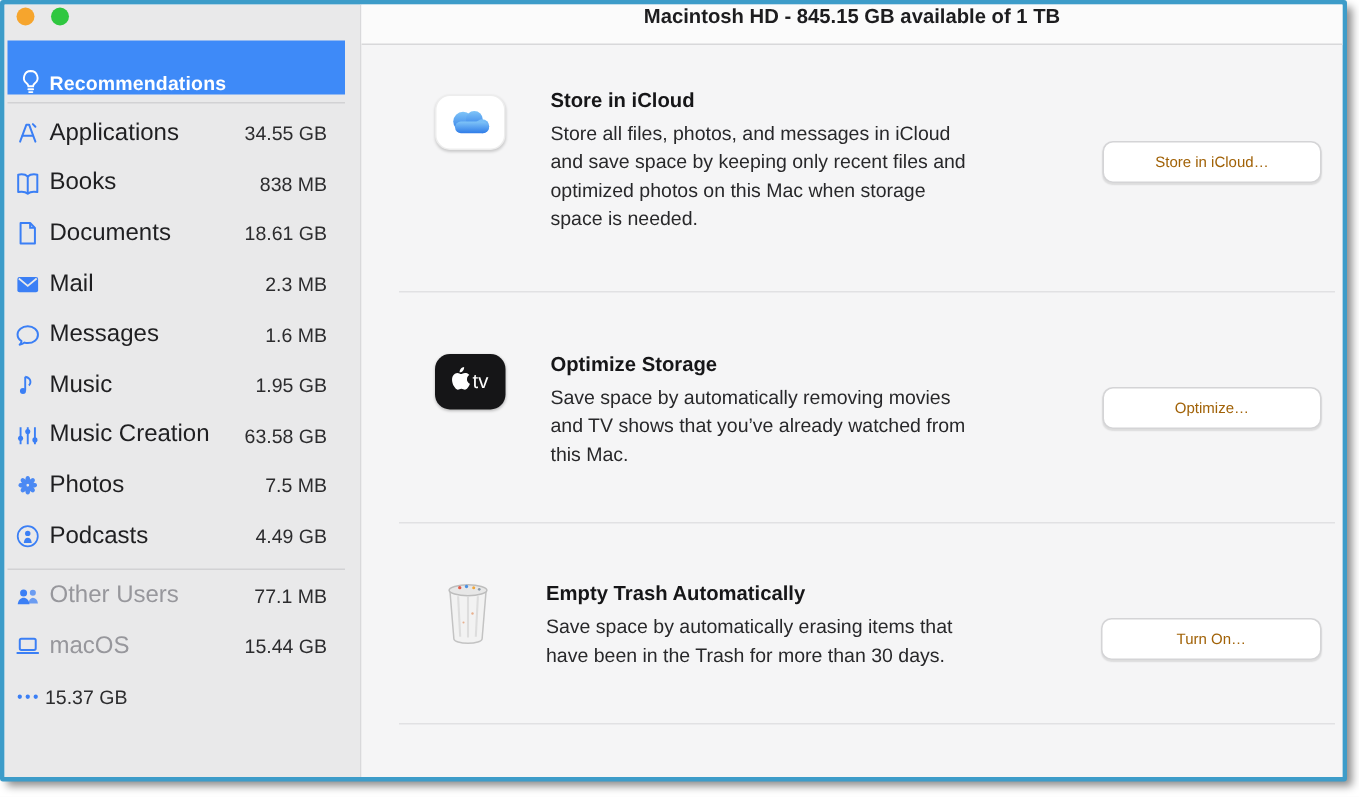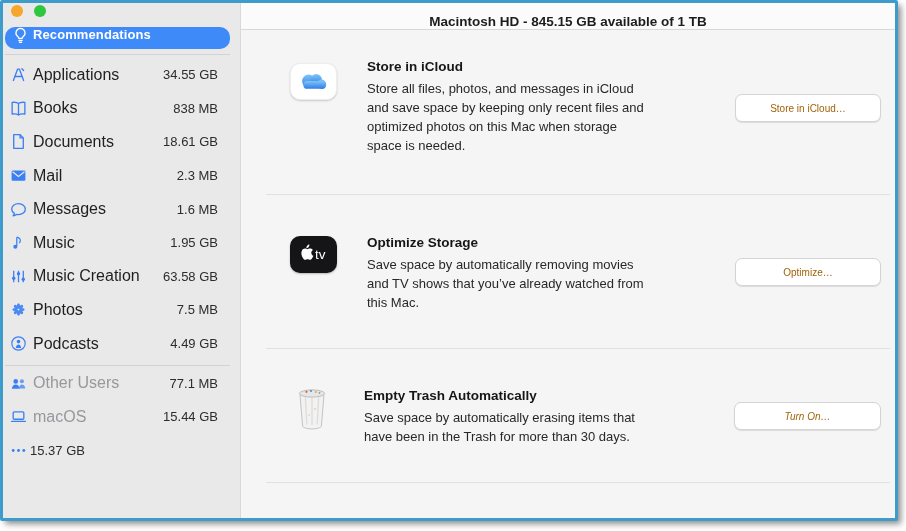--- a/index.html
+++ b/index.html
@@ -24,23 +24,23 @@
     border-right: 1px solid #d9d9db;
     display: flex; flex-direction: column;
     overflow: hidden;
   }
   .traffic { height: 21px; display: flex; align-items: flex-start; padding: 2px 0 0 8px; gap: 11px; }
   .dot { width: 12px; height: 12px; border-radius: 50%; display: inline-block; }
   .dot.orange { background: #f6a52d; }
   .dot.green  { background: #2fc740; }
 
   .sel-row {
-    margin: 3px 10px 0 2px; height: 22px;
-    background: #3e8af8; border-radius: 10px;
-    display: flex; align-items: flex-start;
+    margin: 3px 10px 0 2px; height: 36px;
+    background: #3e8af8; border-radius: 0;
+    display: flex; align-items: flex-end;
     padding: 0 6px;
     cursor: default;
   }
   .sel-row .icn { width: 17px; height: 17px; margin: 0 4px 0 1px; flex: 0 0 17px; }
   .sel-row .lbl { color: #ffffff; font-size: 13px; font-weight: 600; letter-spacing: .1px; }
 
   .side-sep { height: 1px; background: #d2d2d4; margin: 5px 10px 0 2px; }
 
   .side-items { padding-top: 3px; }
   .srow {
@@ -54,21 +54,21 @@
   .srow.muted .lbl { color: #97979c; }
 
   svg.blue  { stroke: #3b7ff5; fill: none; stroke-width: 1.25; }
   svg .fillb { fill: #3b7ff5; stroke: none; }
 
   
   .main { flex: 1; display: flex; flex-direction: column; min-width: 0; background: #f5f5f6; }
   .hdr {
     height: 27px; flex: 0 0 27px;
     background: #fbfbfb; border-bottom: 1px solid #d8d8da;
-    display: flex; align-items: flex-end; justify-content: center;
+    display: flex; align-items: flex-start; justify-content: center;
   }
   .hdr .title { font-size: 13.5px; font-weight: 700; color: #1d1d1f; }
 
   .content { flex: 1; position: relative; }
 
   .rec { display: flex; align-items: flex-start; padding: 0 10px 0 49px; }
   .rec-1 { height: 164px; padding-top: 28px; }
   .rec-2 { height: 153px; padding-top: 39px; }
   .rec-3 { height: 133px; padding-top: 38px; }
 
@@ -95,21 +95,21 @@
     background: #ffffff;
     border: 1px solid #d4d4d6;
     border-radius: 7px;
     font-family: "Liberation Sans", sans-serif;
     font-size: 10px; color: #a16207;
     box-shadow: 0 1px 1px rgba(0,0,0,.10);
     cursor: pointer;
   }
   .rec-1 .mac-btn { margin-top: 36px; }
   .rec-2 .mac-btn { margin-top: 24px; }
-  .rec-3 .mac-btn { margin-top: 15px; font-style: italic; }
+  .rec-3 .mac-btn { margin-top: 25px; }
 </style>
 </head>
 <body>
 
 <div class="window">
 
   <aside class="sidebar">
 
     <div class="traffic">
       <span class="dot orange"></span>

